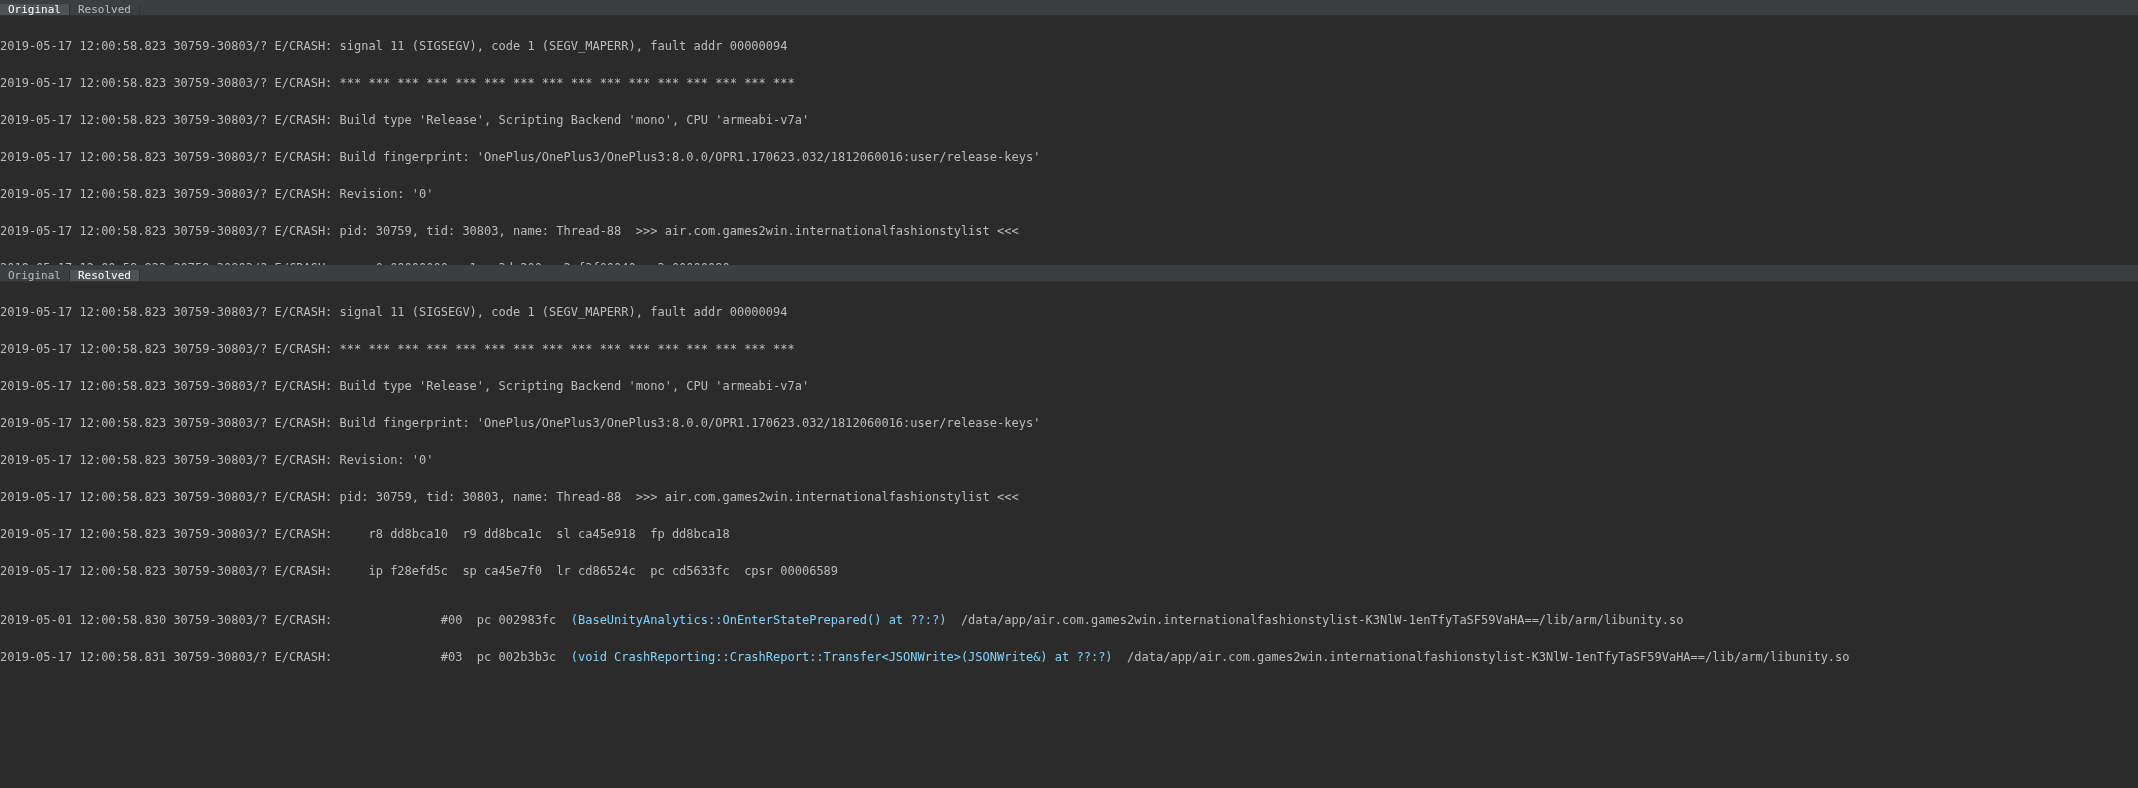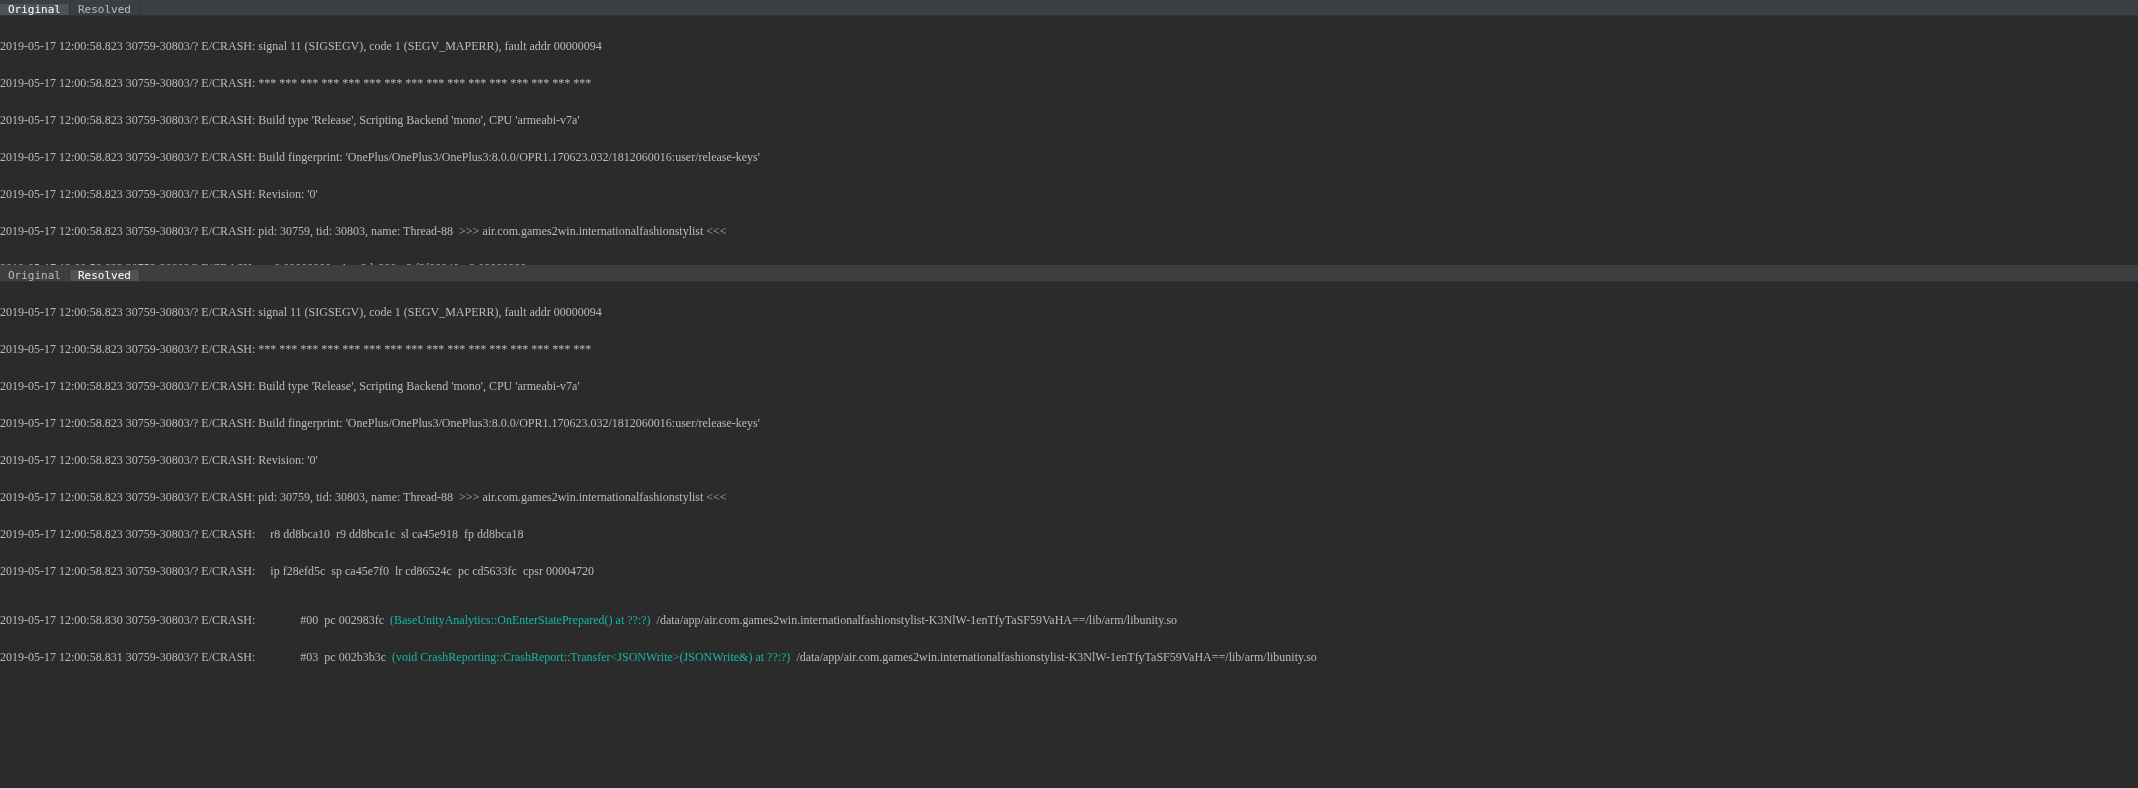--- a/index.html
+++ b/index.html
@@ -3,23 +3,23 @@
 <meta charset="utf-8">
 <style>
   * { margin:0; padding:0; box-sizing:border-box; }
   body { background:#2b2b2b; color:#bbbbbb; font-family:Consolas,Menlo,monospace; font-size:12px; line-height:1.0; width:2138px; }
   .panel { width:100%; }
   .panel.top { height:265px; overflow:hidden; }
   .panel.bottom { border-top:1px solid #3c3f41; }
   .tabs { display:flex; background:#3c3f41; height:16px; align-items:flex-end; border-bottom:1px solid #323232; }
   .tab { padding:0px 8px; font-size:11px; color:#bbbbbb; border-right:1px solid #323232; cursor:pointer; display:flex; align-items:center; }
   .tab.active { background:#4e5254; color:#fff; }
-  .log { padding:0px 0 0 0; white-space:pre; overflow:hidden;font-family:Liberation Serif, serif; }
+  .log { padding:0px 0 0 0; white-space:pre; overflow:hidden; }
   .line { display:block; height:13px; line-height:13px; }
-  .sym { color:#14b8a6; } 
+  .sym { color:#7dd3fc; } 
 </style>
 </head>
 <body>
 
 <div class="panel top">
   <div class="tabs">
     <div class="tab active">Original</div>
     <div class="tab">Resolved</div>
   </div>
   <div class="log">
@@ -52,23 +52,23 @@
     <div class="tab active">Resolved</div>
   </div>
   <div class="log">
     <span class="line"><span>2019-05-17 12:00:58.823 30759-30803/? E/CRASH: </span><span>signal 11 (SIGSEGV), code 1 (SEGV_MAPERR), fault addr 00000094</span></span>
     <span class="line"><span>2019-05-17 12:00:58.823 30759-30803/? E/CRASH: </span><span>*** *** *** *** *** *** *** *** *** *** *** *** *** *** *** ***</span></span>
     <span class="line"><span>2019-05-17 12:00:58.823 30759-30803/? E/CRASH: </span><span>Build type 'Release', Scripting Backend 'mono', CPU 'armeabi-v7a'</span></span>
     <span class="line"><span>2019-05-17 12:00:58.823 30759-30803/? E/CRASH: </span><span>Build fingerprint: 'OnePlus/OnePlus3/OnePlus3:8.0.0/OPR1.170623.032/1812060016:user/release-keys'</span></span>
     <span class="line"><span>2019-05-17 12:00:58.823 30759-30803/? E/CRASH: </span><span>Revision: '0'</span></span>
     <span class="line"><span>2019-05-17 12:00:58.823 30759-30803/? E/CRASH: </span><span>pid: 30759, tid: 30803, name: Thread-88  &gt;&gt;&gt; air.com.games2win.internationalfashionstylist &lt;&lt;&lt;</span></span>
     <span class="line"><span>2019-05-17 12:00:58.823 30759-30803/? E/CRASH: </span><span>    r8 dd8bca10  r9 dd8bca1c  sl ca45e918  fp dd8bca18</span></span>
-    <span class="line"><span>2019-05-17 12:00:58.823 30759-30803/? E/CRASH: </span><span>    ip f28efd5c  sp ca45e7f0  lr cd86524c  pc cd5633fc  cpsr 00004720</span></span>
+    <span class="line"><span>2019-05-17 12:00:58.823 30759-30803/? E/CRASH: </span><span>    ip f28efd5c  sp ca45e7f0  lr cd86524c  pc cd5633fc  cpsr 00006589</span></span>
 
-    <span class="line"><span>2019-05-17 12:00:58.830 30759-30803/? E/CRASH: </span><span>              #00  pc 002983fc  </span><span class="sym">(BaseUnityAnalytics::OnEnterStatePrepared() at ??:?)</span>  <span>/data/app/air.com.games2win.internationalfashionstylist-K3NlW-1enTfyTaSF59VaHA==/lib/arm/libunity.so</span></span>
+    <span class="line"><span>2019-05-01 12:00:58.830 30759-30803/? E/CRASH: </span><span>              #00  pc 002983fc  </span><span class="sym">(BaseUnityAnalytics::OnEnterStatePrepared() at ??:?)</span>  <span>/data/app/air.com.games2win.internationalfashionstylist-K3NlW-1enTfyTaSF59VaHA==/lib/arm/libunity.so</span></span>
     <span class="line"><span>2019-05-17 12:00:58.831 30759-30803/? E/CRASH: </span><span>              #03  pc 002b3b3c  </span><span class="sym">(void CrashReporting::CrashReport::Transfer&lt;JSONWrite&gt;(JSONWrite&amp;) at ??:?)</span>  <span>/data/app/air.com.games2win.internationalfashionstylist-K3NlW-1enTfyTaSF59VaHA==/lib/arm/libunity.so</span></span>
     
     
     
     
     
     
     
     
   </div>

